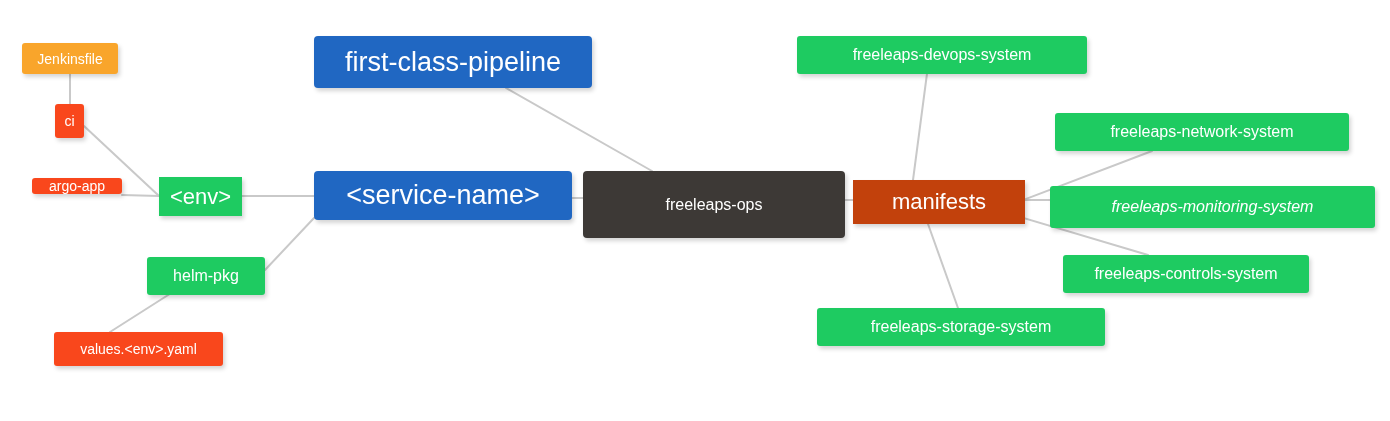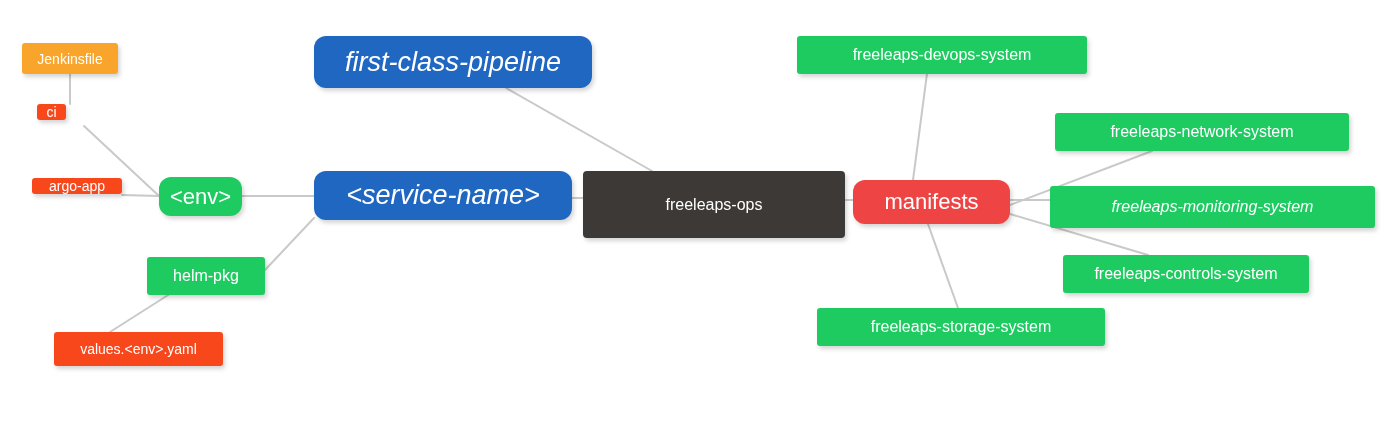--- a/index.html
+++ b/index.html
@@ -27,22 +27,22 @@
     align-items:center;
     justify-content:center;
     color:#ffffff;
     border-radius:4px;
     white-space:nowrap;
     box-shadow:2px 3px 4px rgba(0,0,0,0.17);
     letter-spacing:0px;
     line-height:1;
     user-select:none;
   }
-  .node.lvl-1{ font-size:27px; border-radius:12px;font-style:italic; }
-  .node.lvl-2{ font-size:22px; border-radius:12px; }
+  .node.lvl-1{ font-size:27px; border-radius:4px; }
+  .node.lvl-2{ font-size:22px; border-radius:0; }
   .node.lvl-3{ font-size:16px; border-radius:3px; }
   .node.lvl-4{ font-size:14px; border-radius:3px; }
 </style>
 </head>
 <body>
 
 <div id="canvas">
   <svg id="edges" viewBox="0 0 1390 421" width="1390" height="421">
       <line x1="70" y1="58" x2="70" y2="104" stroke="#c9c9c9" stroke-width="2" stroke-linecap="round"></line>
       <line x1="84" y1="126" x2="159" y2="196" stroke="#c9c9c9" stroke-width="2" stroke-linecap="round"></line>
@@ -56,21 +56,21 @@
       <line x1="913" y1="180" x2="928" y2="66" stroke="#c9c9c9" stroke-width="2" stroke-linecap="round"></line>
       <line x1="1010" y1="205" x2="1152" y2="151" stroke="#c9c9c9" stroke-width="2" stroke-linecap="round"></line>
       <line x1="1010" y1="200" x2="1050" y2="200" stroke="#c9c9c9" stroke-width="2" stroke-linecap="round"></line>
       <line x1="1010" y1="214" x2="1148" y2="255" stroke="#c9c9c9" stroke-width="2" stroke-linecap="round"></line>
       <line x1="928" y1="224" x2="958" y2="308" stroke="#c9c9c9" stroke-width="2" stroke-linecap="round"></line>
     </svg>
   <div id="node-layer">
       <div class="node lvl-4" style="left: 22px; top: 27px; width: 96px; height: 31px; background: rgb(249, 165, 43); margin-top: 16px;">
         <span>Jenkinsfile</span>
       </div>
-      <div class="node lvl-4" style="left: 37px; top: 104px; width: 29px; height: 16px; background: rgb(249, 71, 28);">
+      <div class="node lvl-4" style="left: 55px; top: 104px; width: 29px; height: 34px; background: rgb(249, 71, 28);">
         <span>ci</span>
       </div>
       <div class="node lvl-4" style="left: 32px; top: 178px; width: 90px; height: 16px; background: rgb(249, 71, 28);">
         <span>argo-app</span>
       </div>
       <div class="node lvl-2" style="left: 159px; top: 177px; width: 83px; height: 39px; background: rgb(30, 203, 97);">
         <span>&lt;env&gt;</span>
       </div>
       <div class="node lvl-3" style="left: 147px; top: 257px; width: 118px; height: 38px; background: rgb(30, 203, 97);">
         <span>helm-pkg</span>
@@ -80,21 +80,21 @@
       </div>
       <div class="node lvl-1" style="left: 314px; top: 36px; width: 278px; height: 52px; background: rgb(32, 103, 194);">
         <span>first-class-pipeline</span>
       </div>
       <div class="node lvl-1" style="left: 314px; top: 171px; width: 258px; height: 49px; background: rgb(32, 103, 194); align-items: center;">
         <span>&lt;service-name&gt;</span>
       </div>
       <div class="node lvl-0" style="left: 583px; top: 171px; width: 262px; height: 67px; background: rgb(61, 57, 54);">
         <span>freeleaps-ops</span>
       </div>
-      <div class="node lvl-2" style="left: 853px; top: 180px; width: 157px; height: 44px; background: #ef4444;">
+      <div class="node lvl-2" style="left: 853px; top: 180px; width: 172px; height: 44px; background: #c2410c;">
         <span>manifests</span>
       </div>
       <div class="node lvl-3" style="left: 797px; top: 28px; width: 290px; height: 38px; background: rgb(30, 203, 97); margin-top: 8px;">
         <span>freeleaps-devops-system</span>
       </div>
       <div class="node lvl-3" style="left: 1055px; top: 113px; width: 294px; height: 38px; background: rgb(30, 203, 97);">
         <span>freeleaps-network-system</span>
       </div>
       <div class="node lvl-3" style="left: 1050px; top: 186px; width: 325px; height: 42px; background: rgb(30, 203, 97); font-style: italic;">
         <span>freeleaps-monitoring-system</span>

